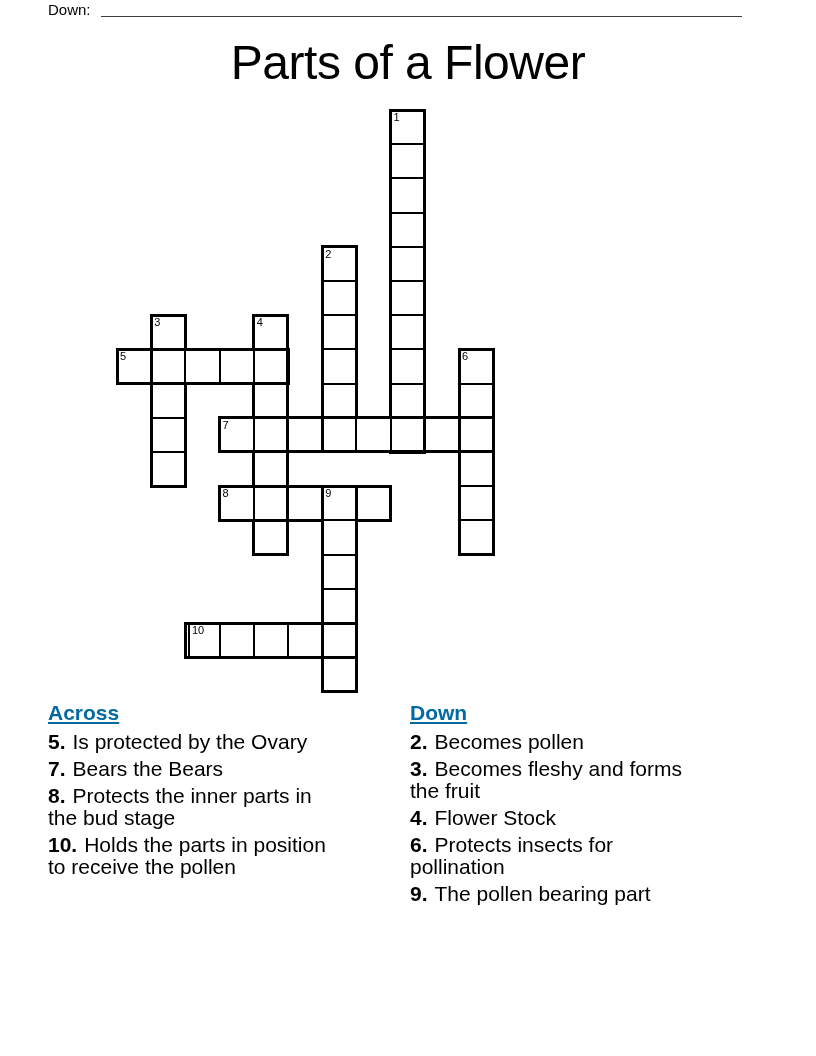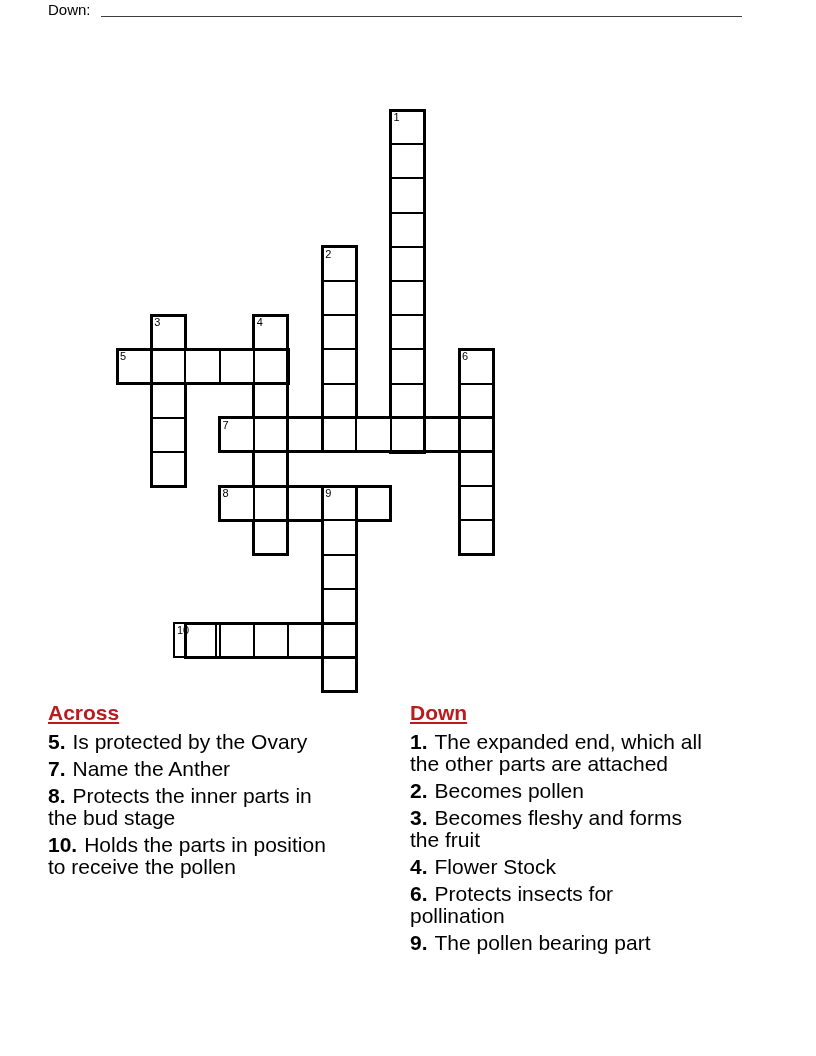--- a/index.html
+++ b/index.html
@@ -72,39 +72,40 @@
   
   .clue-col { position: absolute; top: 701px; }
   #across-col { left: 48px;  width: 356px; }
   #down-col   { left: 410px; width: 360px; }
   .clue-heading {
     font-size: 21px;
     line-height: 24px;
     font-weight: 700;
     text-decoration: underline;
     margin-bottom: 6px;
-    color: #b91c1c;
+    color: #0369a1;
   }
   .clue {
     margin: 0 0 5px 0;
     font-size: 21px;
     line-height: 22px;
     color: #000000;
   }
   .cnum { font-weight: 700; margin-right: 7px; }
   .ctxt { white-space: pre-line; }
 </style>
 </head>
 <body>
 
 <div id="page">
 
   <div id="name-label">Down:</div>
   <div id="name-line"></div>
 
+  <div id="page-title">Parts of a Flower</div>
 
   <div id="grid">
       <div class="cell" style="left: 272.6px; top: -1px;">
         <span class="cellnum">1</span>
       </div>
       <div class="cell" style="left: 272.6px; top: 33.2px;"></div>
       <div class="cell" style="left: 272.6px; top: 67.4px;"></div>
       <div class="cell" style="left: 272.6px; top: 101.6px;"></div>
       <div class="cell" style="left: 272.6px; top: 135.8px;"></div>
       <div class="cell" style="left: 272.6px; top: 170px;"></div>
@@ -170,43 +171,41 @@
         <span class="cellnum">9</span>
       </div>
       <div class="cell" style="left: 238.4px; top: 375.2px;"></div>
       <div class="word-outline" style="left: 101.1px; top: 374.7px; width: 174px; height: 37.2px;"></div>
       <div class="cell" style="left: 204.2px; top: 409.4px;"></div>
       <div class="cell" style="left: 204.2px; top: 443.6px;"></div>
       <div class="cell" style="left: 204.2px; top: 477.8px;"></div>
       <div class="cell" style="left: 204.2px; top: 512px;"></div>
       <div class="cell" style="left: 204.2px; top: 546.2px;"></div>
       <div class="word-outline" style="left: 203.7px; top: 374.7px; width: 37.2px; height: 208.2px;"></div>
-      <div class="cell" style="left: 56px; top: 512px; padding-left: 40px;">
+      <div class="cell" style="left: 71px; top: 512px; padding-left: 40px;">
         <span class="cellnum">10</span>
       </div>
       <div class="cell" style="left: 101.6px; top: 512px;"></div>
       <div class="cell" style="left: 135.8px; top: 512px;"></div>
       <div class="cell" style="left: 170px; top: 512px;"></div>
       <div class="word-outline" style="left: 66.9px; top: 511.5px; width: 174px; height: 37.2px;"></div>
     </div>
 
   <div id="across-col" class="clue-col">
     <div class="clue-heading">Across</div>
     <p class="clue"><span class="cnum">5.</span><span class="ctxt">Is protected by the Ovary</span></p>
-    <p class="clue"><span class="cnum">7.</span><span class="ctxt">Name the Anther</span></p>
+    <p class="clue"><span class="cnum">7.</span><span class="ctxt">Bears the Bears</span></p>
     <p class="clue"><span class="cnum">8.</span><span class="ctxt">Protects the inner parts in
 the bud stage</span></p>
     <p class="clue"><span class="cnum">10.</span><span class="ctxt">Holds the parts in position
 to receive the pollen</span></p>
   </div>
 
   <div id="down-col" class="clue-col">
     <div class="clue-heading">Down</div>
-    <p class="clue"><span class="cnum">1.</span><span class="ctxt">The expanded end, which all
-the other parts are attached</span></p>
     <p class="clue"><span class="cnum">2.</span><span class="ctxt">Becomes pollen</span></p>
     <p class="clue"><span class="cnum">3.</span><span class="ctxt">Becomes fleshy and forms
 the fruit</span></p>
     <p class="clue"><span class="cnum">4.</span><span class="ctxt">Flower Stock</span></p>
     <p class="clue"><span class="cnum">6.</span><span class="ctxt">Protects insects for
 pollination</span></p>
     <p class="clue"><span class="cnum">9.</span><span class="ctxt">The pollen bearing part</span></p>
   </div>
 
 </div>

